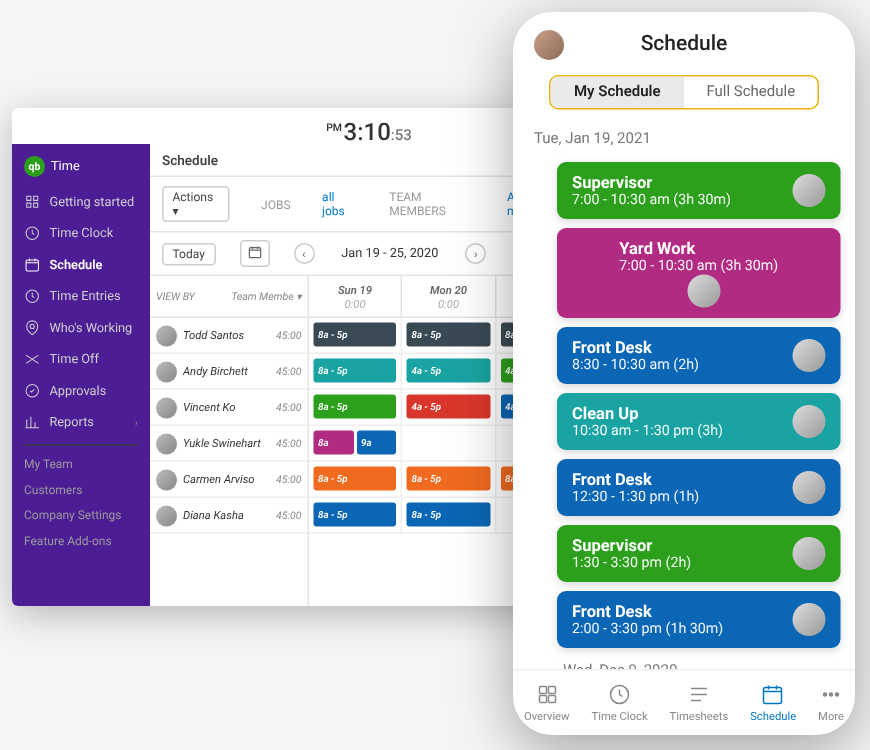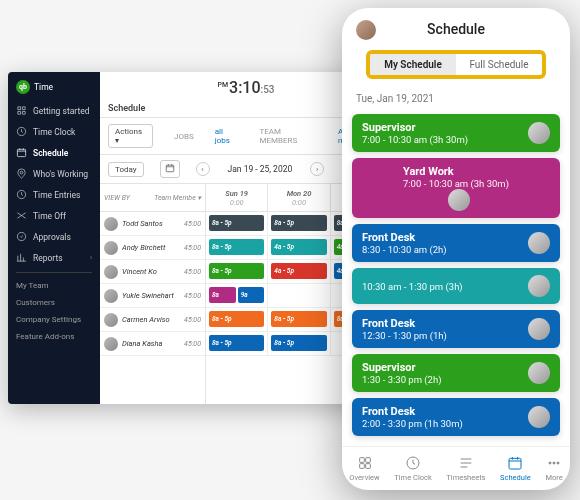--- a/index.html
+++ b/index.html
@@ -1,20 +1,20 @@
 <!DOCTYPE html>
 <html><head>
 <meta charset="utf-8">
 <style>
 * { margin:0; padding:0; box-sizing:border-box; font-family:-apple-system,BlinkMacSystemFont,"Segoe UI",Roboto,sans-serif; }
 body { width:580px; height:500px; background:#f5f5f5; position:relative; overflow:hidden; }
 
 
 .desktop { position:absolute; left:8px; top:72px; width:384px; height:332px; background:#fff; border-radius:4px; box-shadow:0 6px 24px rgba(0,0,0,.25); display:flex; overflow:hidden; }
-.sidebar { width:92px; background:#0f172a; color:#cfcfcf; display:flex; flex-direction:column; font-size:8.5px; }
+.sidebar { width:92px; background:#4c1d95; color:#cfcfcf; display:flex; flex-direction:column; font-size:8.5px;margin-top:24px; }
 .brand { display:flex; align-items:center; gap:4px; padding:8px 8px 6px; color:#fff; }
 .brand-badge { width:14px; height:14px; border-radius:50%; background:#2ca01c; display:flex; align-items:center; justify-content:center; font-size:7px; font-weight:700; color:#fff; }
 .nav { display:flex; flex-direction:column; }
 .nav-item { display:flex; align-items:center; gap:6px; padding:5px 8px; cursor:pointer; }
 .nav-item.active { color:#fff; font-weight:600; }
 .nav-item .ico { width:11px; height:11px; display:flex; align-items:center; justify-content:center; }
 .nav-item .ico svg { width:11px; height:11px; stroke:#cfcfcf; fill:none; stroke-width:1.5; }
 .nav-item.active .ico svg { stroke:#fff; }
 .nav-chev { margin-left:auto; font-size:7px; color:#888; }
 .nav-sep { height:1px; background:#3a3a3a; margin:4px 8px; }
@@ -54,25 +54,25 @@
 .shift-cell:first-child { border-left:none; }
 .shift { height:16px; border-radius:2px; color:#fff; font-size:6.5px; font-weight:600; display:flex; align-items:center; padding:0 3px; white-space:nowrap; overflow:hidden; }
 .split { display:flex; gap:2px; height:100%; }
 .split .shift { flex:1; }
 
 
 .phone { position:absolute; right:10px; top:8px; width:228px; height:482px; background:#fff; border-radius:26px; box-shadow:0 10px 40px rgba(0,0,0,.35); overflow:hidden; display:flex; flex-direction:column; }
 .ph-header { display:flex; align-items:center; justify-content:center; position:relative; height:42px; }
 .ph-header .title { font-size:14px; font-weight:500; color:#222; }
 .ph-avatar { position:absolute; left:14px; top:12px; width:20px; height:20px; border-radius:50%; background:linear-gradient(135deg,#c9a18a,#8a6a55); }
-.seg { display:flex; margin:0 auto 10px; border:4px solid #eab308; border-radius:6px; overflow:hidden; font-size:10px; width:180px; }
+.seg { display:flex; margin:0 auto 10px; border:1px solid #eab308; border-radius:6px; overflow:hidden; font-size:10px; width:180px; }
 .seg div { flex:1; text-align:center; padding:5px 0; color:#666; cursor:pointer; }
 .seg div.on { background:#eaeaea; color:#222; font-weight:600; }
 .ph-date { font-size:10px; color:#777; padding:4px 14px; }
-.cards { flex:1; overflow-y:auto; padding-bottom:6px; }
+.cards { flex:1; overflow-y:auto; padding-bottom:6px;margin-left:19px; }
 .card { margin:6px 10px; border-radius:6px; padding:7px 10px; color:#fff; display:flex; align-items:center; box-shadow:0 2px 6px rgba(0,0,0,.15); }
 .card .txt { flex:1; }
 .card .t1 { font-size:11px; font-weight:700; }
 .card .t2 { font-size:9.5px; opacity:.95; }
 .card .cav { width:22px; height:22px; border-radius:50%; background:linear-gradient(135deg,#ddd,#999); margin-left:6px; }
 .tabbar { height:44px; border-top:1px solid #eee; display:flex; align-items:center; justify-content:space-around; }
 .tab { display:flex; flex-direction:column; align-items:center; font-size:7.5px; color:#888; gap:2px; cursor:pointer; }
 .tab.on { color:#0077c5; }
 .tab svg { width:16px; height:16px; stroke:currentColor; fill:none; stroke-width:1.5; }
 </style>
@@ -108,34 +108,34 @@
             <svg viewBox="0 0 24 24">
               <rect x="3" y="5" width="18" height="16" rx="2"></rect>
               <path d="M3 9h18M8 3v4M16 3v4"></path>
             </svg>
           </span>
           <span>Schedule</span>
         </div>
         <div class="nav-item">
           <span class="ico">
             <svg viewBox="0 0 24 24">
+              <circle cx="12" cy="12" r="9"></circle>
+              <path d="M12 7v5l3 2"></path>
+            </svg>
+          </span>
+          <span>Time Entries</span>
+        </div>
+        <div class="nav-item">
+          <span class="ico">
+            <svg viewBox="0 0 24 24">
               <circle cx="12" cy="10" r="3"></circle>
               <path d="M12 2a8 8 0 018 8c0 6-8 12-8 12S4 16 4 10a8 8 0 018-8z"></path>
             </svg>
           </span>
           <span>Who's Working</span>
-        </div>
-        <div class="nav-item">
-          <span class="ico">
-            <svg viewBox="0 0 24 24">
-              <circle cx="12" cy="12" r="9"></circle>
-              <path d="M12 7v5l3 2"></path>
-            </svg>
-          </span>
-          <span>Time Entries</span>
         </div>
         <div class="nav-item">
           <span class="ico">
             <svg viewBox="0 0 24 24">
               <path d="M3 6l18 12M3 18L21 6"></path>
             </svg>
           </span>
           <span>Time Off</span>
         </div>
         <div class="nav-item">
@@ -341,20 +341,21 @@
       </div>
       <div class="card" style="background: rgb(11, 102, 181);">
         <div class="txt">
           <div class="t1">Front Desk</div>
           <div class="t2">8:30 - 10:30 am (2h)</div>
         </div>
         <div class="cav"></div>
       </div>
       <div class="card" style="background: rgb(26, 163, 163);">
         <div class="txt">
+          <div class="t1">Clean Up</div>
           <div class="t2">10:30 am - 1:30 pm (3h)</div>
         </div>
         <div class="cav"></div>
       </div>
       <div class="card" style="background: rgb(11, 102, 181);">
         <div class="txt">
           <div class="t1">Front Desk</div>
           <div class="t2">12:30 - 1:30 pm (1h)</div>
         </div>
         <div class="cav"></div>

